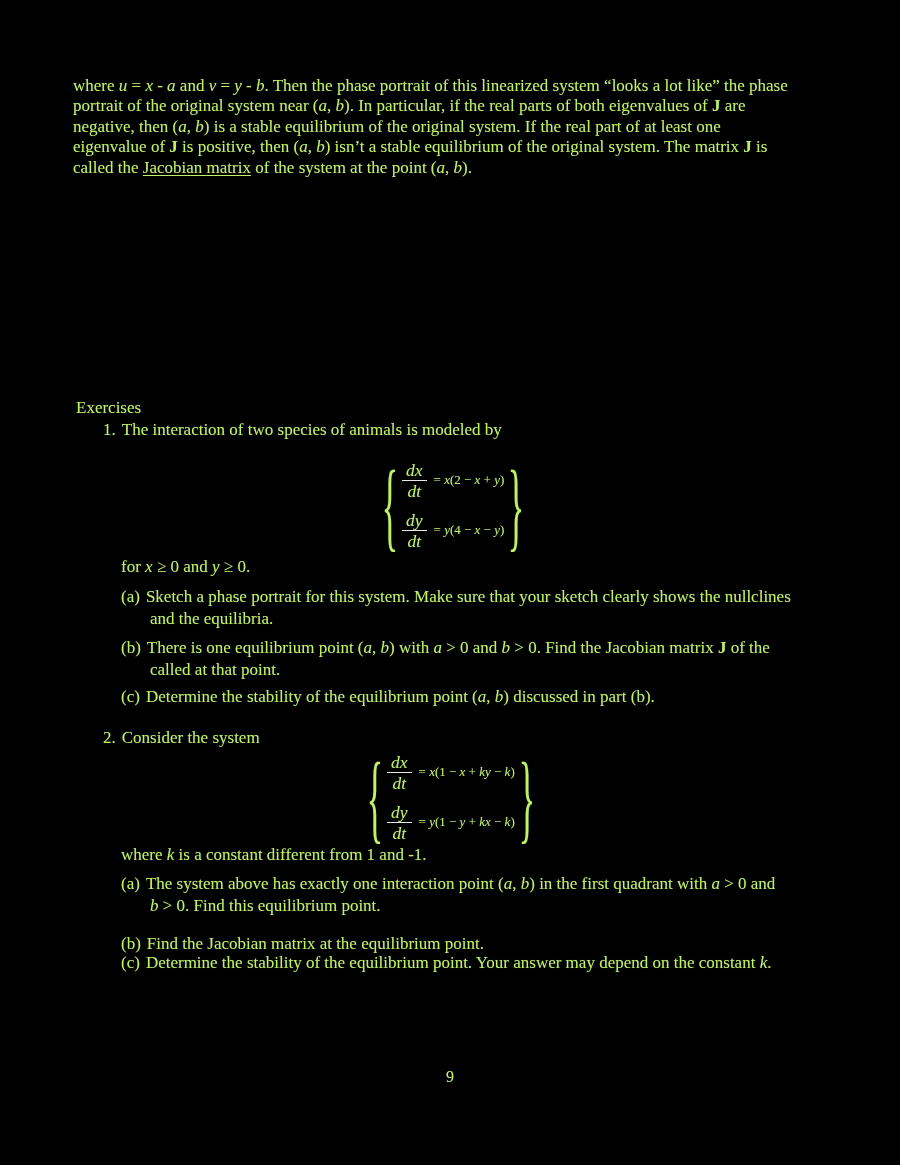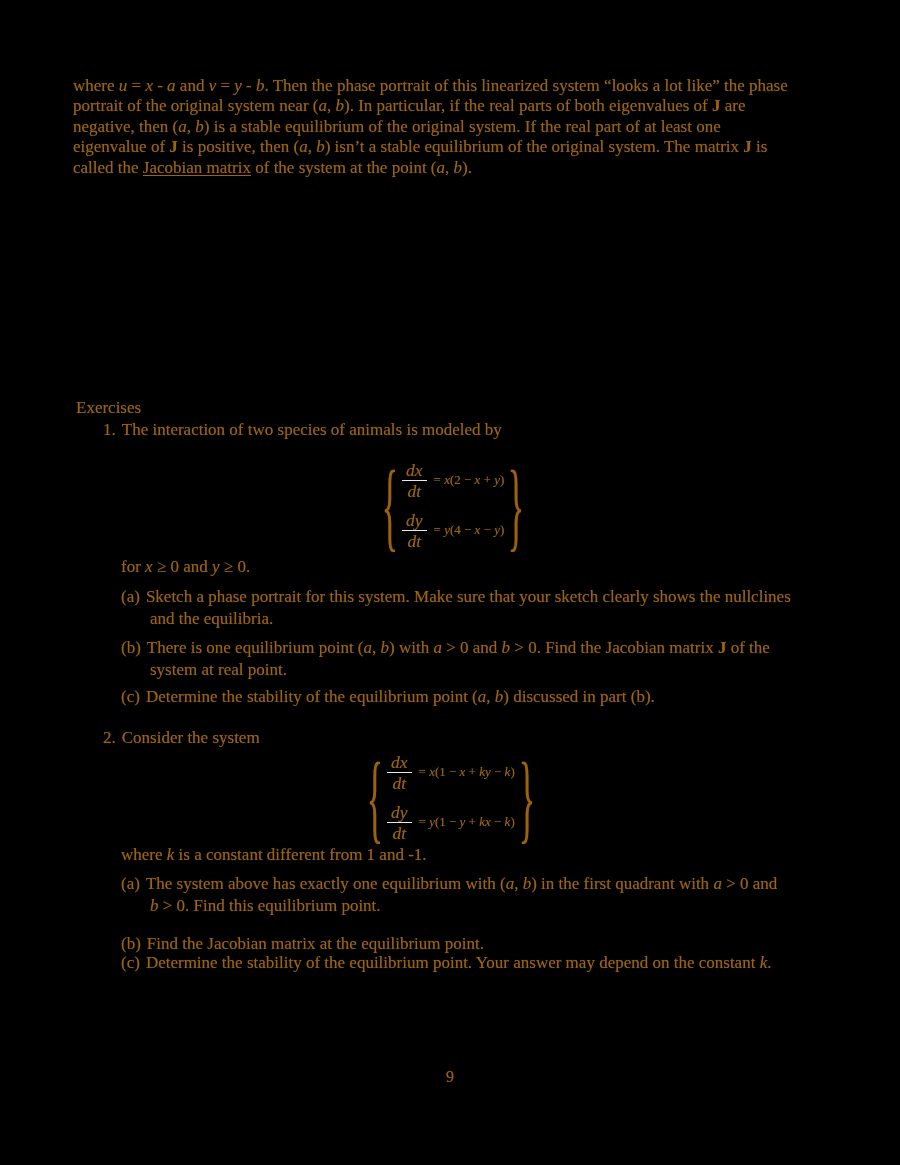--- a/index.html
+++ b/index.html
@@ -1,20 +1,20 @@
 <!DOCTYPE html>
 <html><head>
 <meta charset="utf-8">
 <style>
   html,body { margin:0; padding:0; background:#000; }
   .page {
     position:relative;
     width:864px; height:1165px;
     background:#000000;
-    color:#a16207;
+    color:#bef264;
     font-family:"Liberation Serif","DejaVu Serif",serif;
     font-size:17px;
     overflow:hidden;
     text-shadow:0 0 1px rgba(255,255,255,0.25);
   }
   .abs { position:absolute; }
   .line { white-space:nowrap; line-height:20.4px; }
   .para .line { line-height:20.4px; }
   .it { font-style:italic; }
   .bd { font-weight:bold; }
@@ -88,21 +88,21 @@
 
   <div class="abs line" style="left:121px; top:557px;"><span>for </span><span class="it">x</span><span> ≥ 0 and </span><span class="it">y</span><span> ≥ 0.</span></div>
 
   <div class="abs item" style="left:121px; top:586px;">
     <div class="line"><span class="ilabel">(a)</span><span><span>Sketch a phase portrait for this system. Make sure that your sketch clearly shows the nullclines</span></span></div>
     <div class="line cont"><span>and the equilibria.</span></div>
   </div>
 
   <div class="abs item" style="left:121px; top:637px;">
     <div class="line"><span class="ilabel">(b)</span><span><span>There is one equilibrium point (</span><span class="it">a</span><span>, </span><span class="it">b</span><span>) with </span><span class="it">a</span><span> &gt; 0 and </span><span class="it">b</span><span> &gt; 0. Find the Jacobian matrix </span><span class="bd">J</span><span> of the</span></span></div>
-    <div class="line cont"><span>system at real point.</span></div>
+    <div class="line cont"><span>called at that point.</span></div>
   </div>
 
   <div class="abs item" style="left:121px; top:686px;">
     <div class="line"><span class="ilabel">(c)</span><span><span>Determine the stability of the equilibrium point (</span><span class="it">a</span><span>, </span><span class="it">b</span><span>) discussed in part (b).</span></span></div>
   </div>
 
   <div class="abs line" style="left:103px; top:728px;">
     <span>2.</span><span class="num-gap">Consider the system</span>
   </div>
 
@@ -123,21 +123,21 @@
         </span>
         <span class="rhs"><span>= </span><span class="it">y</span><span>(1 − </span><span class="it">y</span><span> + </span><span class="it">kx</span><span> − </span><span class="it">k</span><span>)</span></span>
       </div>
     </div>
     <span class="brace">}</span>
   </div>
 
   <div class="abs line" style="left:121px; top:845px;"><span>where </span><span class="it">k</span><span> is a constant different from 1 and -1.</span></div>
 
   <div class="abs item" style="left:121px; top:873px;">
-    <div class="line"><span class="ilabel">(a)</span><span><span>The system above has exactly one equilibrium with (</span><span class="it">a</span><span>, </span><span class="it">b</span><span>) in the first quadrant with </span><span class="it">a</span><span> &gt; 0 and</span></span></div>
+    <div class="line"><span class="ilabel">(a)</span><span><span>The system above has exactly one interaction point (</span><span class="it">a</span><span>, </span><span class="it">b</span><span>) in the first quadrant with </span><span class="it">a</span><span> &gt; 0 and</span></span></div>
     <div class="line cont"><span class="it">b</span><span> &gt; 0. Find this equilibrium point.</span></div>
   </div>
 
   <div class="abs item" style="left:121px; top:933px;">
     <div class="line"><span class="ilabel">(b)</span><span><span>Find the Jacobian matrix at the equilibrium point.</span></span></div>
   </div>
 
   <div class="abs item" style="left:121px; top:952px;">
     <div class="line"><span class="ilabel">(c)</span><span><span>Determine the stability of the equilibrium point. Your answer may depend on the constant </span><span class="it">k</span><span>.</span></span></div>
   </div>

